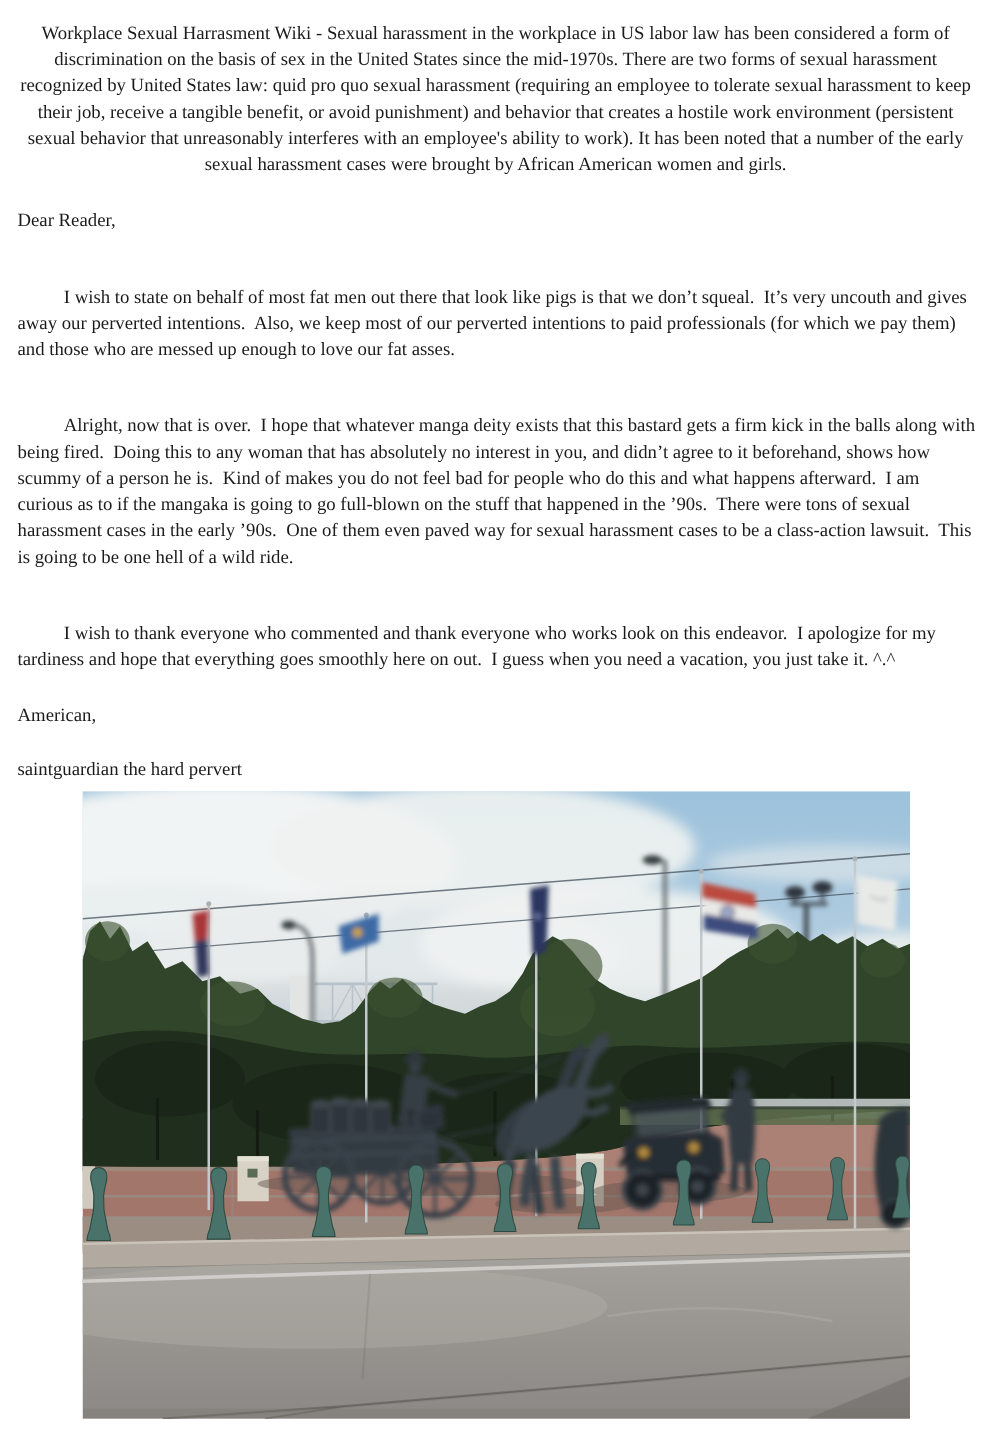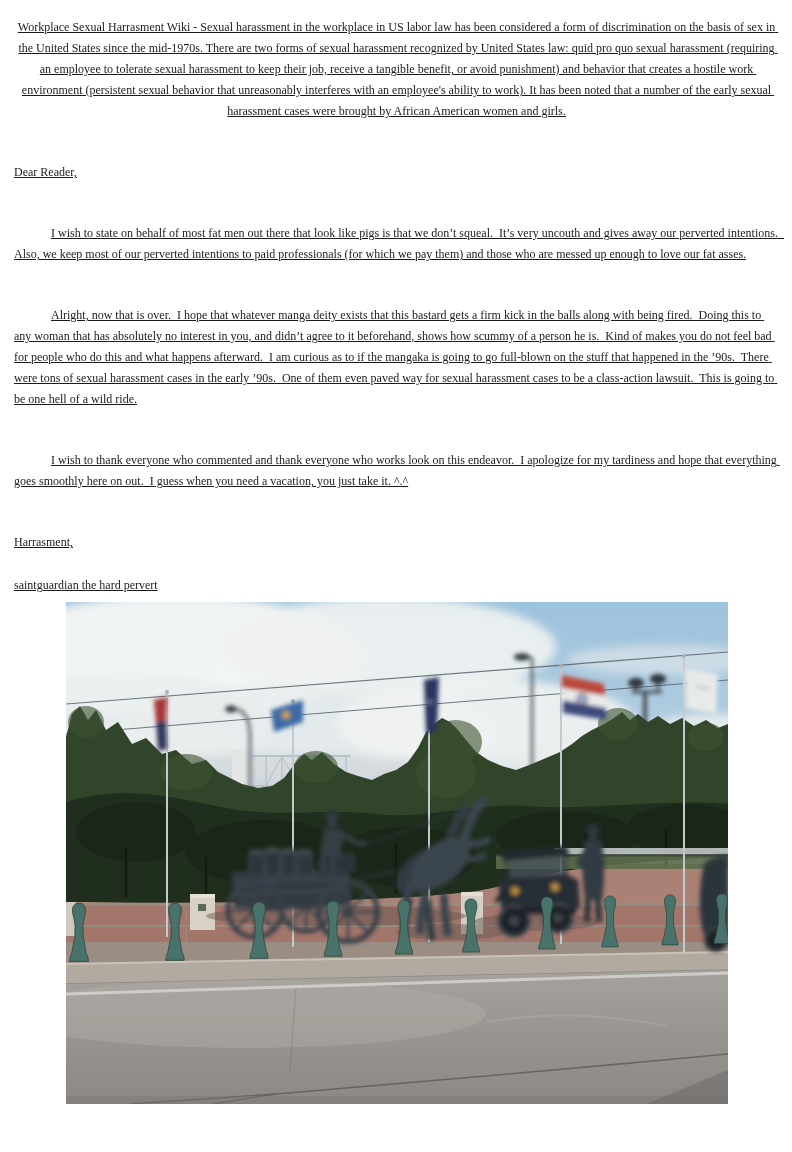--- a/index.html
+++ b/index.html
@@ -2,37 +2,37 @@
 <html><head>
 <meta charset="utf-8">
 <style>
   html,body{margin:0;padding:0;}
   body{
     width:792px;height:1152px;overflow:hidden;background:#ffffff;
     font-family:"Liberation Serif","DejaVu Serif",serif;
     color:#1b1b1b;
   }
   main{padding-top:17px;}
-  p{font-size:12px;line-height:21px;white-space:pre-wrap;margin:0;text-decoration:underline;}
+  p{font-size:15px;line-height:21px;white-space:pre-wrap;margin:0;}
   .intro{text-align:center;margin:0 11px 0 12px;}
-  .plain{margin:40px 12px 0 14px;}
+  .plain{margin:24px 12px 0 14px;}
   .para{margin:40px 12px 0 14px;text-indent:37px;}
   .sig{margin:22px 12px 0 14px;}
   figure{margin:6px 0 0 66px;padding:0;line-height:0;}
 </style>
 </head>
 <body>
 
 <main>
   <p class="intro">Workplace Sexual Harrasment Wiki - Sexual harassment in the workplace in US labor law has been considered a form of discrimination on the basis of sex in the United States since the mid-1970s. There are two forms of sexual harassment recognized by United States law: quid pro quo sexual harassment (requiring an employee to tolerate sexual harassment to keep their job, receive a tangible benefit, or avoid punishment) and behavior that creates a hostile work environment (persistent sexual behavior that unreasonably interferes with an employee's ability to work). It has been noted that a number of the early sexual harassment cases were brought by African American women and girls.</p>
   <p class="plain">Dear Reader,</p>
   <p class="para">I wish to state on behalf of most fat men out there that look like pigs is that we don’t squeal.  It’s very uncouth and gives away our perverted intentions.  Also, we keep most of our perverted intentions to paid professionals (for which we pay them) and those who are messed up enough to love our fat asses.</p>
   <p class="para">Alright, now that is over.  I hope that whatever manga deity exists that this bastard gets a firm kick in the balls along with being fired.  Doing this to any woman that has absolutely no interest in you, and didn’t agree to it beforehand, shows how scummy of a person he is.  Kind of makes you do not feel bad for people who do this and what happens afterward.  I am curious as to if the mangaka is going to go full-blown on the stuff that happened in the ’90s.  There were tons of sexual harassment cases in the early ’90s.  One of them even paved way for sexual harassment cases to be a class-action lawsuit.  This is going to be one hell of a wild ride.</p>
   <p class="para">I wish to thank everyone who commented and thank everyone who works look on this endeavor.  I apologize for my tardiness and hope that everything goes smoothly here on out.  I guess when you need a vacation, you just take it. ^.^</p>
-  <p class="plain">Harrasment,</p>
+  <p class="plain">American,</p>
   <p class="sig">saintguardian the hard pervert</p>
 
   <figure>
     <svg width="662" height="502" viewBox="0 0 662 502" role="img" aria-label="Street photograph of a bronze pioneer monument: a barrel-laden wagon with a seated driver pulled by rearing horses beside an early automobile with a standing figure, on a red brick plaza lined with teal bollards and flagpoles (including red/navy, blue, navy, Missouri tricolor and white flags) in front of dark trees under a blue sky with clouds; a gray road with a white lane line runs in the foreground.">
       <defs>
         <linearGradient id="skyG" x1="0" y1="0" x2="0" y2="1">
           <stop offset="0" stop-color="#9dc2dc"></stop>
           <stop offset="1" stop-color="#cbdae5"></stop>
         </linearGradient>
         <linearGradient id="roadG" x1="0" y1="0" x2="0" y2="1">

